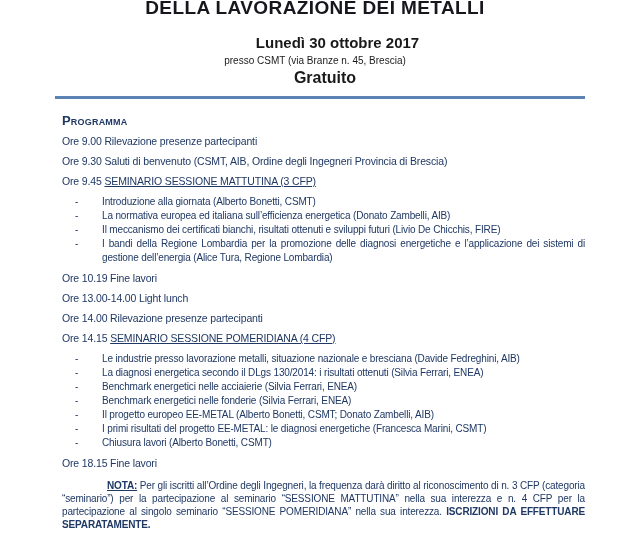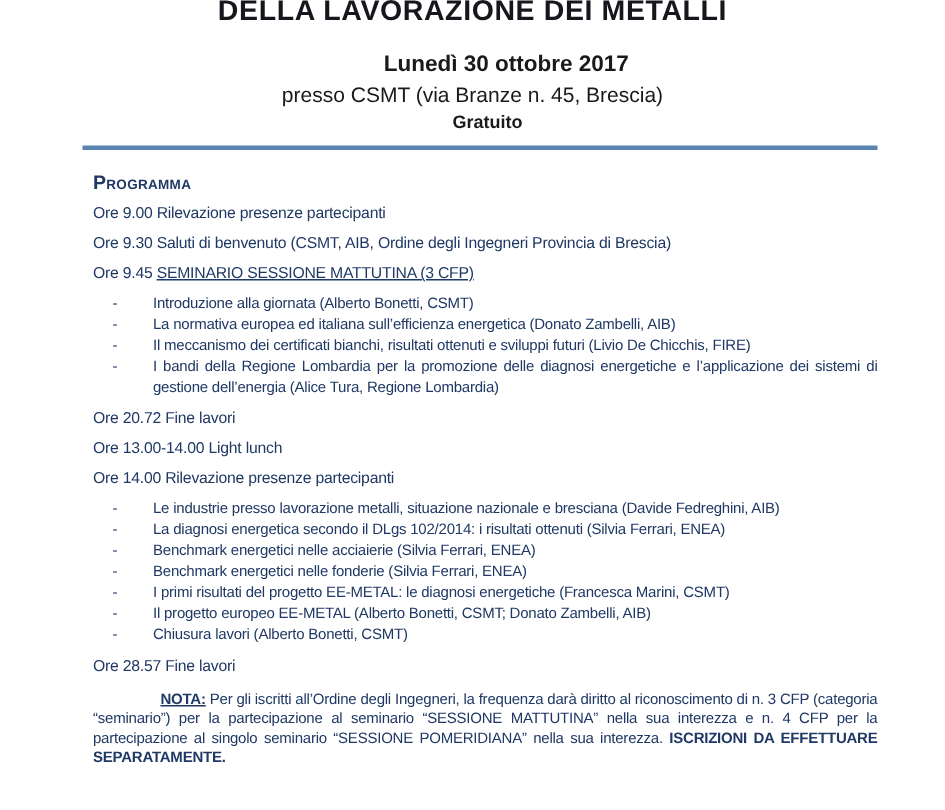--- a/index.html
+++ b/index.html
@@ -15,22 +15,22 @@
   
   .doc-header { text-align: center; color: #1a1a1a; }
   .doc-title {
     font-size: 19px;
     font-weight: bold;
     letter-spacing: 0.4px;
     margin-top: -3px;
     color: #16161d;
   }
   .doc-date { font-size: 15px; font-weight: bold; margin-top: 15px; margin-left: 45px; }
-  .doc-venue { font-size: 14px; margin-top: 4px; }
-  .doc-admission { font-size: 12px; font-weight: bold; margin-top: 3px; margin-left: 20px; }
+  .doc-venue { font-size: 10px; margin-top: 4px; }
+  .doc-admission { font-size: 16px; font-weight: bold; margin-top: 3px; margin-left: 20px; }
 
   
   .rule {
     border: none;
     height: 3px;
     background: #5b84b4;
     margin: 9px 45px 0 55px;
   }
 
   
@@ -101,33 +101,34 @@
 
     <p class="time-line"><span>Ore 9.45 </span><span class="u">SEMINARIO SESSIONE MATTUTINA (3 CFP)</span></p>
 
     <ul class="talks">
       <li>Introduzione alla giornata (Alberto Bonetti, CSMT)</li>
       <li>La normativa europea ed italiana sull’efficienza energetica (Donato Zambelli, AIB)</li>
       <li>Il meccanismo dei certificati bianchi, risultati ottenuti e sviluppi futuri (Livio De Chicchis, FIRE)</li>
       <li>I bandi della Regione Lombardia per la promozione delle diagnosi energetiche e l’applicazione dei sistemi di gestione dell’energia (Alice Tura, Regione Lombardia)</li>
     </ul>
 
-    <p class="time-line">Ore 20.72 Fine lavori</p>
+    <p class="time-line">Ore 10.19 Fine lavori</p>
     <p class="time-line">Ore 13.00-14.00 Light lunch</p>
     <p class="time-line">Ore 14.00 Rilevazione presenze partecipanti</p>
 
+    <p class="time-line"><span>Ore 14.15 </span><span class="u">SEMINARIO SESSIONE POMERIDIANA (4 CFP)</span></p>
 
     <ul class="talks">
       <li>Le industrie presso lavorazione metalli, situazione nazionale e bresciana (Davide Fedreghini, AIB)</li>
-      <li>La diagnosi energetica secondo il DLgs 102/2014: i risultati ottenuti (Silvia Ferrari, ENEA)</li>
+      <li>La diagnosi energetica secondo il DLgs 130/2014: i risultati ottenuti (Silvia Ferrari, ENEA)</li>
       <li>Benchmark energetici nelle acciaierie (Silvia Ferrari, ENEA)</li>
       <li>Benchmark energetici nelle fonderie (Silvia Ferrari, ENEA)</li>
+      <li>Il progetto europeo EE-METAL (Alberto Bonetti, CSMT; Donato Zambelli, AIB)</li>
       <li>I primi risultati del progetto EE-METAL: le diagnosi energetiche (Francesca Marini, CSMT)</li>
-      <li>Il progetto europeo EE-METAL (Alberto Bonetti, CSMT; Donato Zambelli, AIB)</li>
       <li>Chiusura lavori (Alberto Bonetti, CSMT)</li>
     </ul>
 
-    <p class="time-line">Ore 28.57 Fine lavori</p>
+    <p class="time-line">Ore 18.15 Fine lavori</p>
   </main>
 
   <p class="note"><span class="note-label">NOTA:</span><span> Per gli iscritti all’Ordine degli Ingegneri, la frequenza darà diritto al riconoscimento di n. 3 CFP (categoria “seminario”) per la partecipazione al seminario “SESSIONE MATTUTINA” nella sua interezza e n. 4 CFP per la partecipazione al singolo seminario “SESSIONE POMERIDIANA” nella sua interezza. </span><span class="note-emphasis">ISCRIZIONI DA EFFETTUARE SEPARATAMENTE.</span></p>
 
 </div>
 
 </body></html>

